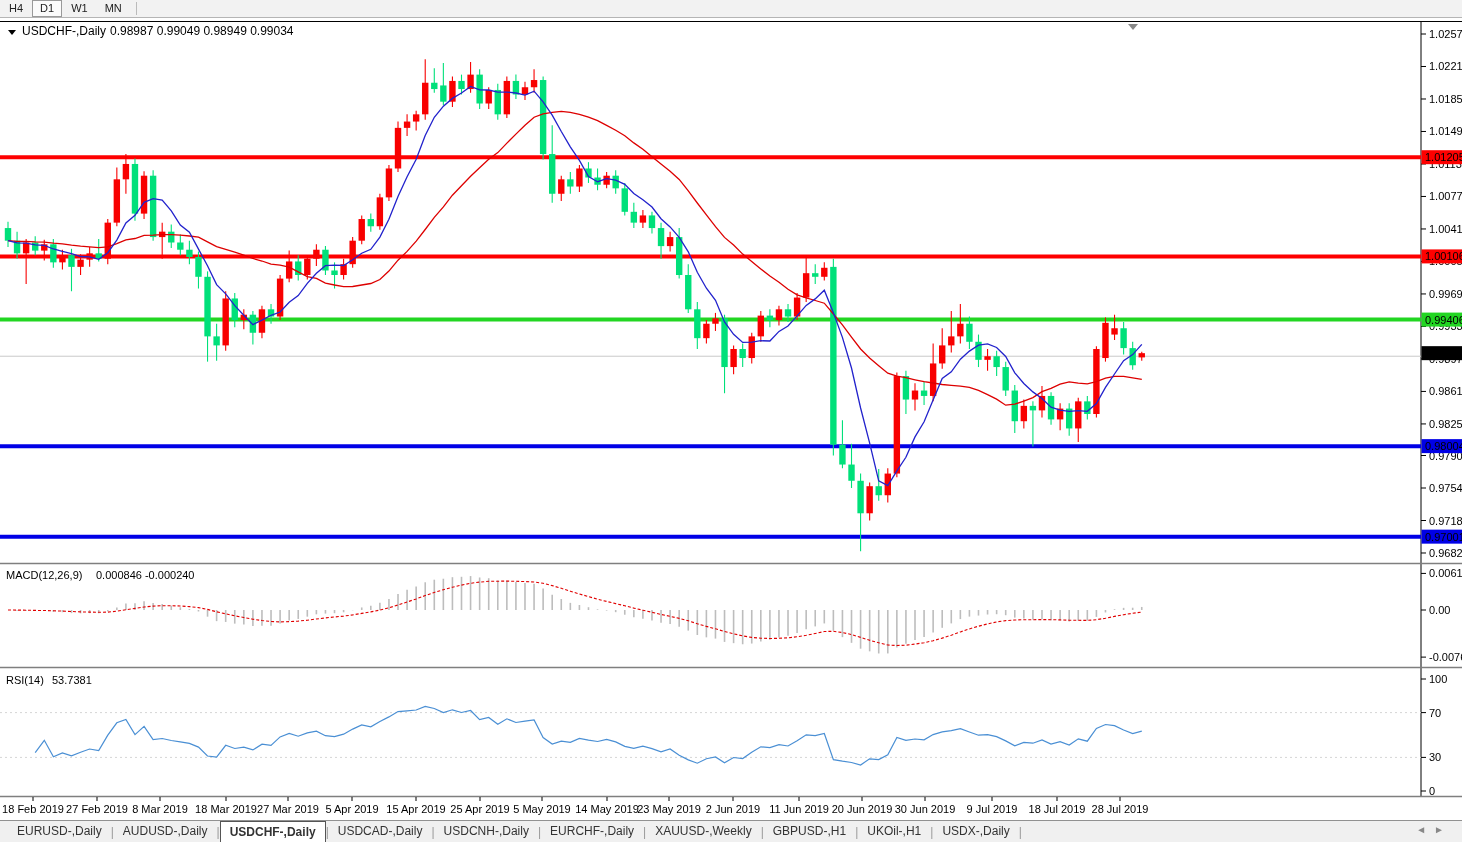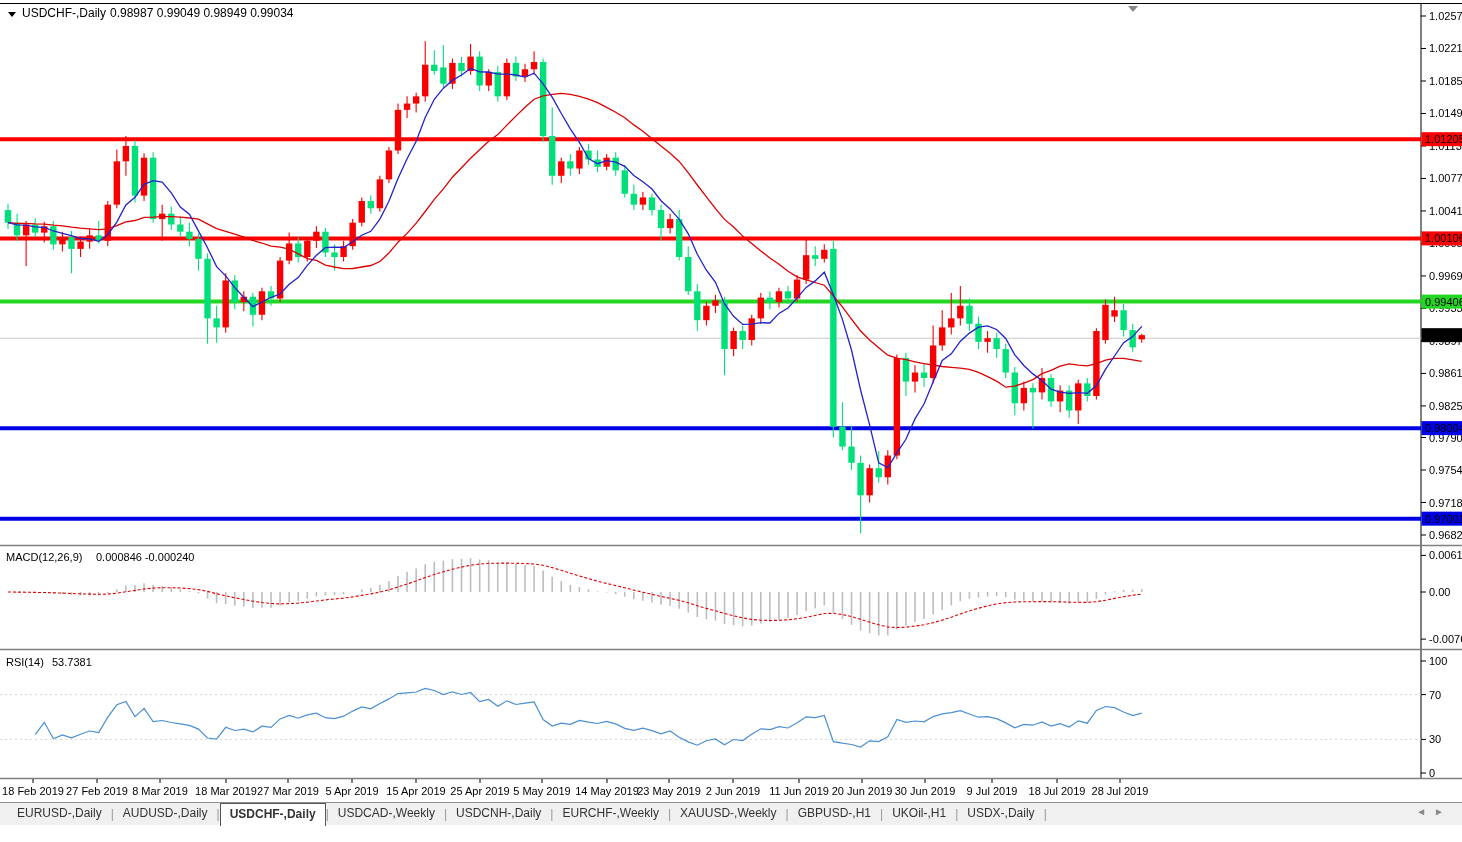--- a/index.html
+++ b/index.html
@@ -18,20 +18,27 @@
     align-items:center;font-size:12px;color:#333;position:relative;padding-left:8px;}
   .tab{padding:0 9px;height:22px;line-height:21px;white-space:nowrap;}
   .tab.active{background:#FFF;border:1px solid #555;border-bottom:none;font-weight:bold;}
   .sep{color:#999;}
   .scrollarrows{position:absolute;right:10px;top:3px;color:#888;font-size:10px;letter-spacing:8px;}
 </style>
 </head>
 <body>
 
 <div id="app">
+  <div id="toolbar">
+      <span class="tfbtn">H4</span>
+      <span class="tfbtn active">D1</span>
+      <span class="tfbtn">W1</span>
+      <span class="tfbtn">MN</span>
+      <span class="tfdiv"></span>
+    </div>
 
   <svg id="chart" width="1462" height="802" viewBox="0 0 1462 802" xmlns="http://www.w3.org/2000/svg">
     <g id="g-frame">
         <line x1="0" y1="3.5" x2="1462" y2="3.5" stroke="#000" stroke-width="1"></line>
         <line x1="1421" y1="3.5" x2="1421" y2="778" stroke="#000" stroke-width="1"></line>
         <line x1="0" y1="545.5" x2="1462" y2="545.5" stroke="#7F7F7F" stroke-width="1.4"></line>
         <line x1="0" y1="649.5" x2="1462" y2="649.5" stroke="#7F7F7F" stroke-width="1.4"></line>
         <line x1="0" y1="778.5" x2="1462" y2="778.5" stroke="#7F7F7F" stroke-width="1.4"></line>
       </g>
     <g id="g-hlines">
@@ -546,25 +553,25 @@
     <text x="52" y="666">53.7381</text>
   </svg>
 
   <div id="tabbar">
     <span class="tab">EURUSD-,Daily</span>
       <span class="sep">|</span>
       <span class="tab">AUDUSD-,Daily</span>
       <span class="sep">|</span>
       <span class="tab active">USDCHF-,Daily</span>
       <span class="sep">|</span>
-      <span class="tab">USDCAD-,Weekly</span>
+      <span class="tab">USDCAD-,Daily</span>
       <span class="sep">|</span>
       <span class="tab">USDCNH-,Daily</span>
       <span class="sep">|</span>
-      <span class="tab">EURCHF-,Weekly</span>
+      <span class="tab">EURCHF-,Daily</span>
       <span class="sep">|</span>
       <span class="tab">XAUUSD-,Weekly</span>
       <span class="sep">|</span>
       <span class="tab">GBPUSD-,H1</span>
       <span class="sep">|</span>
       <span class="tab">UKOil-,H1</span>
       <span class="sep">|</span>
       <span class="tab">USDX-,Daily</span>
       <span class="sep">|</span>
       <span class="scrollarrows">

